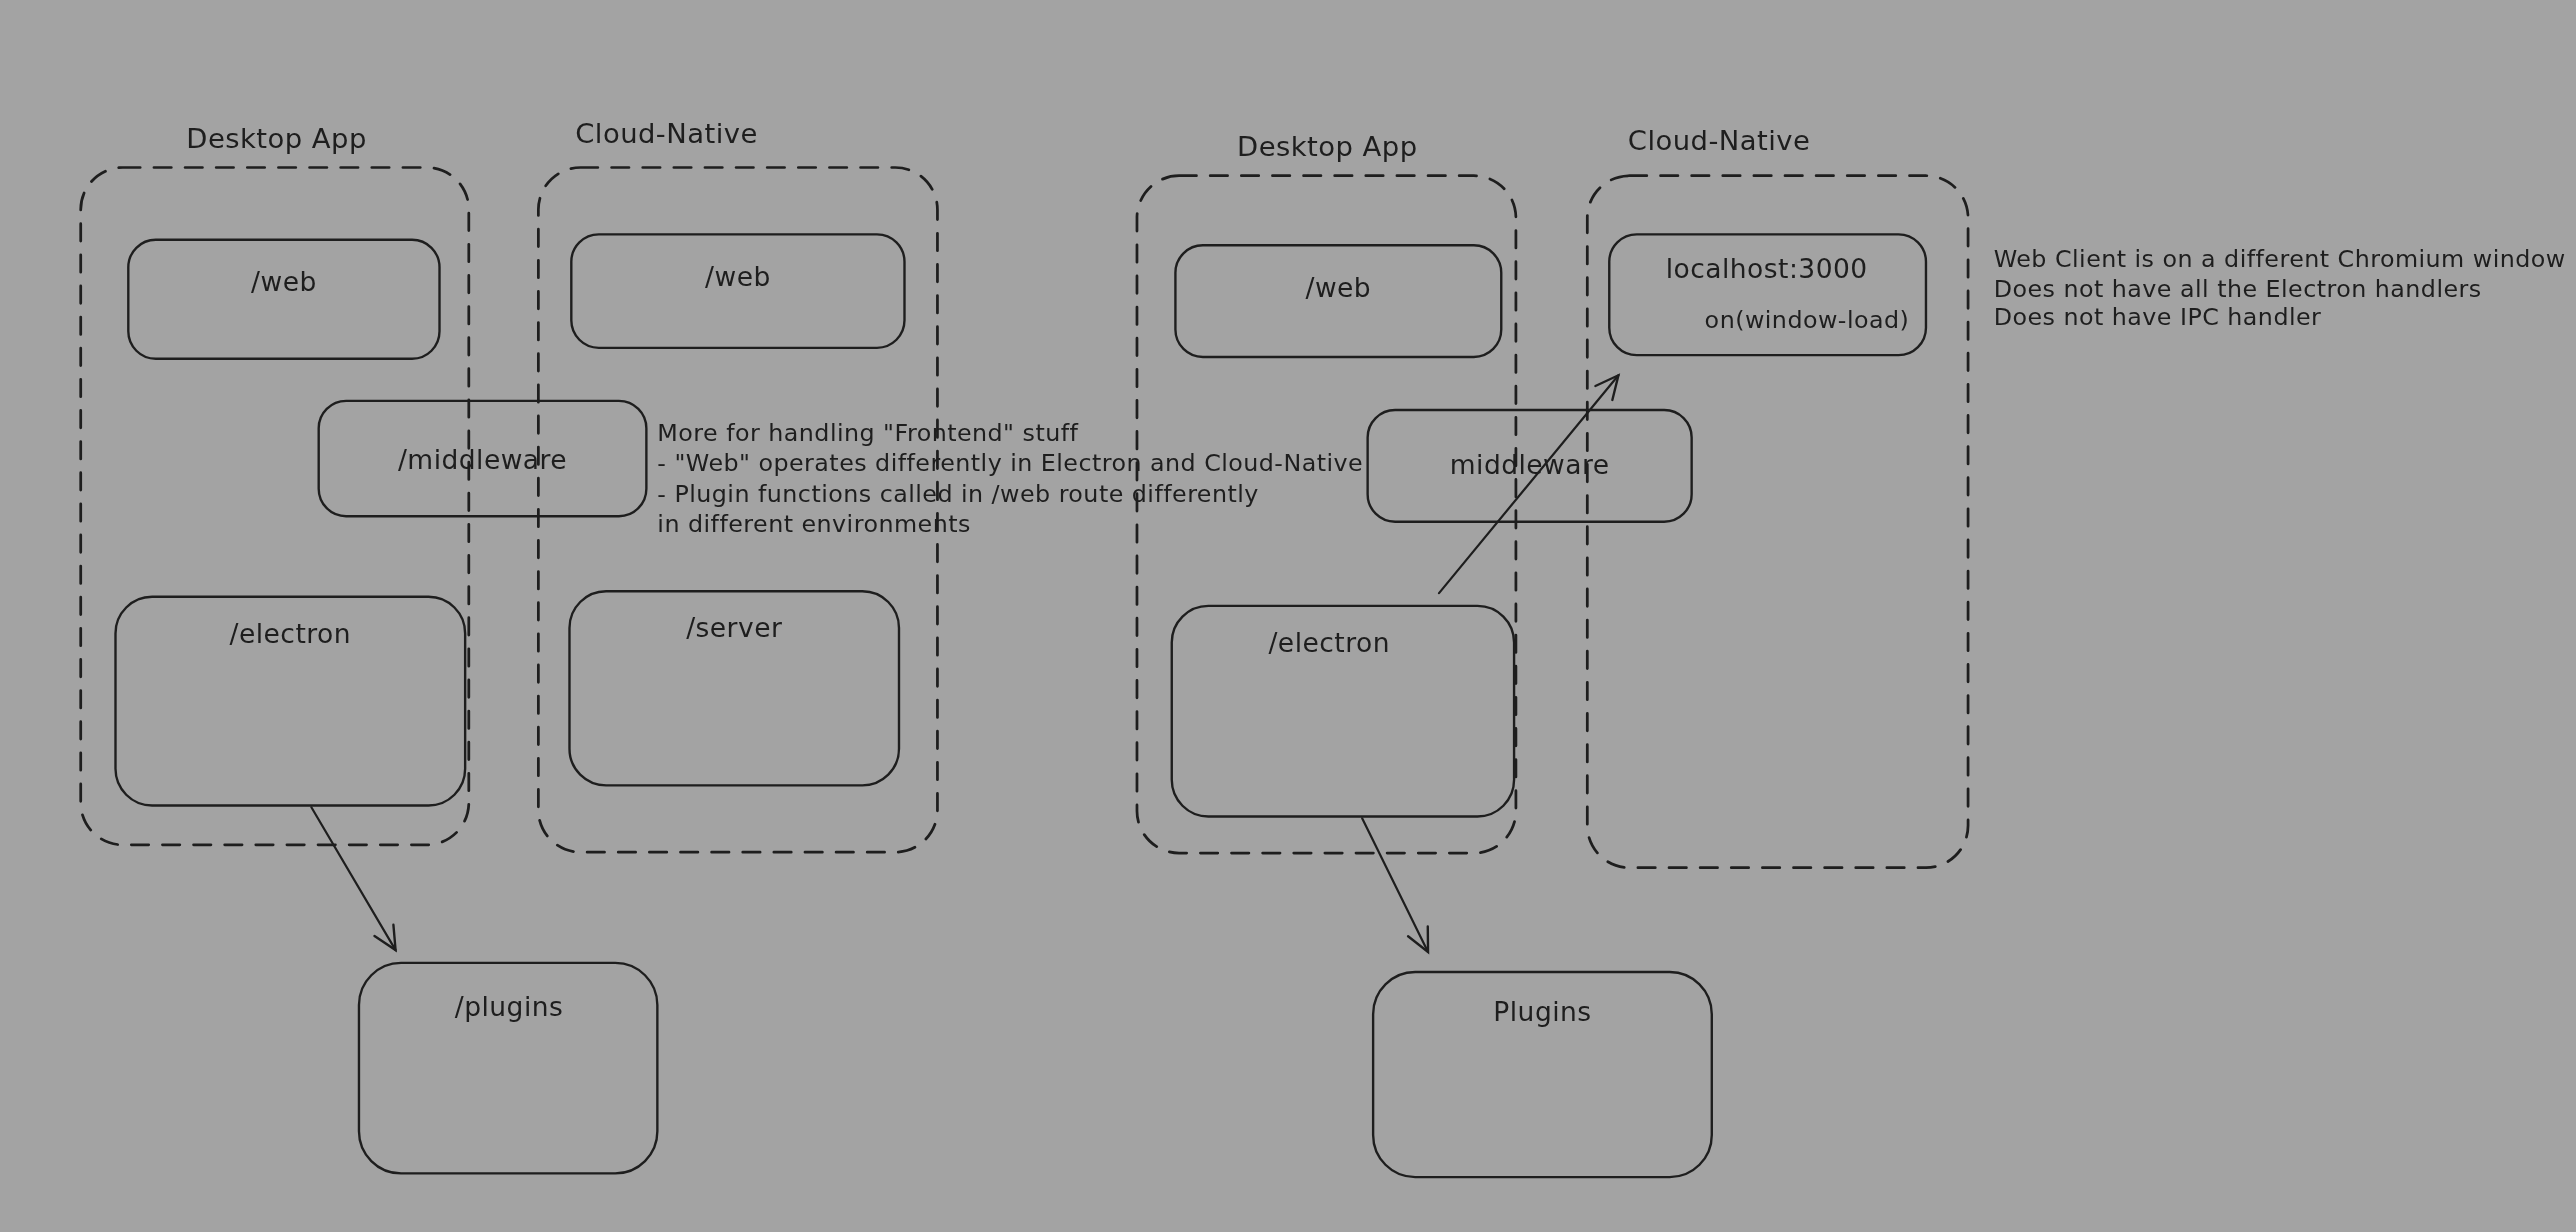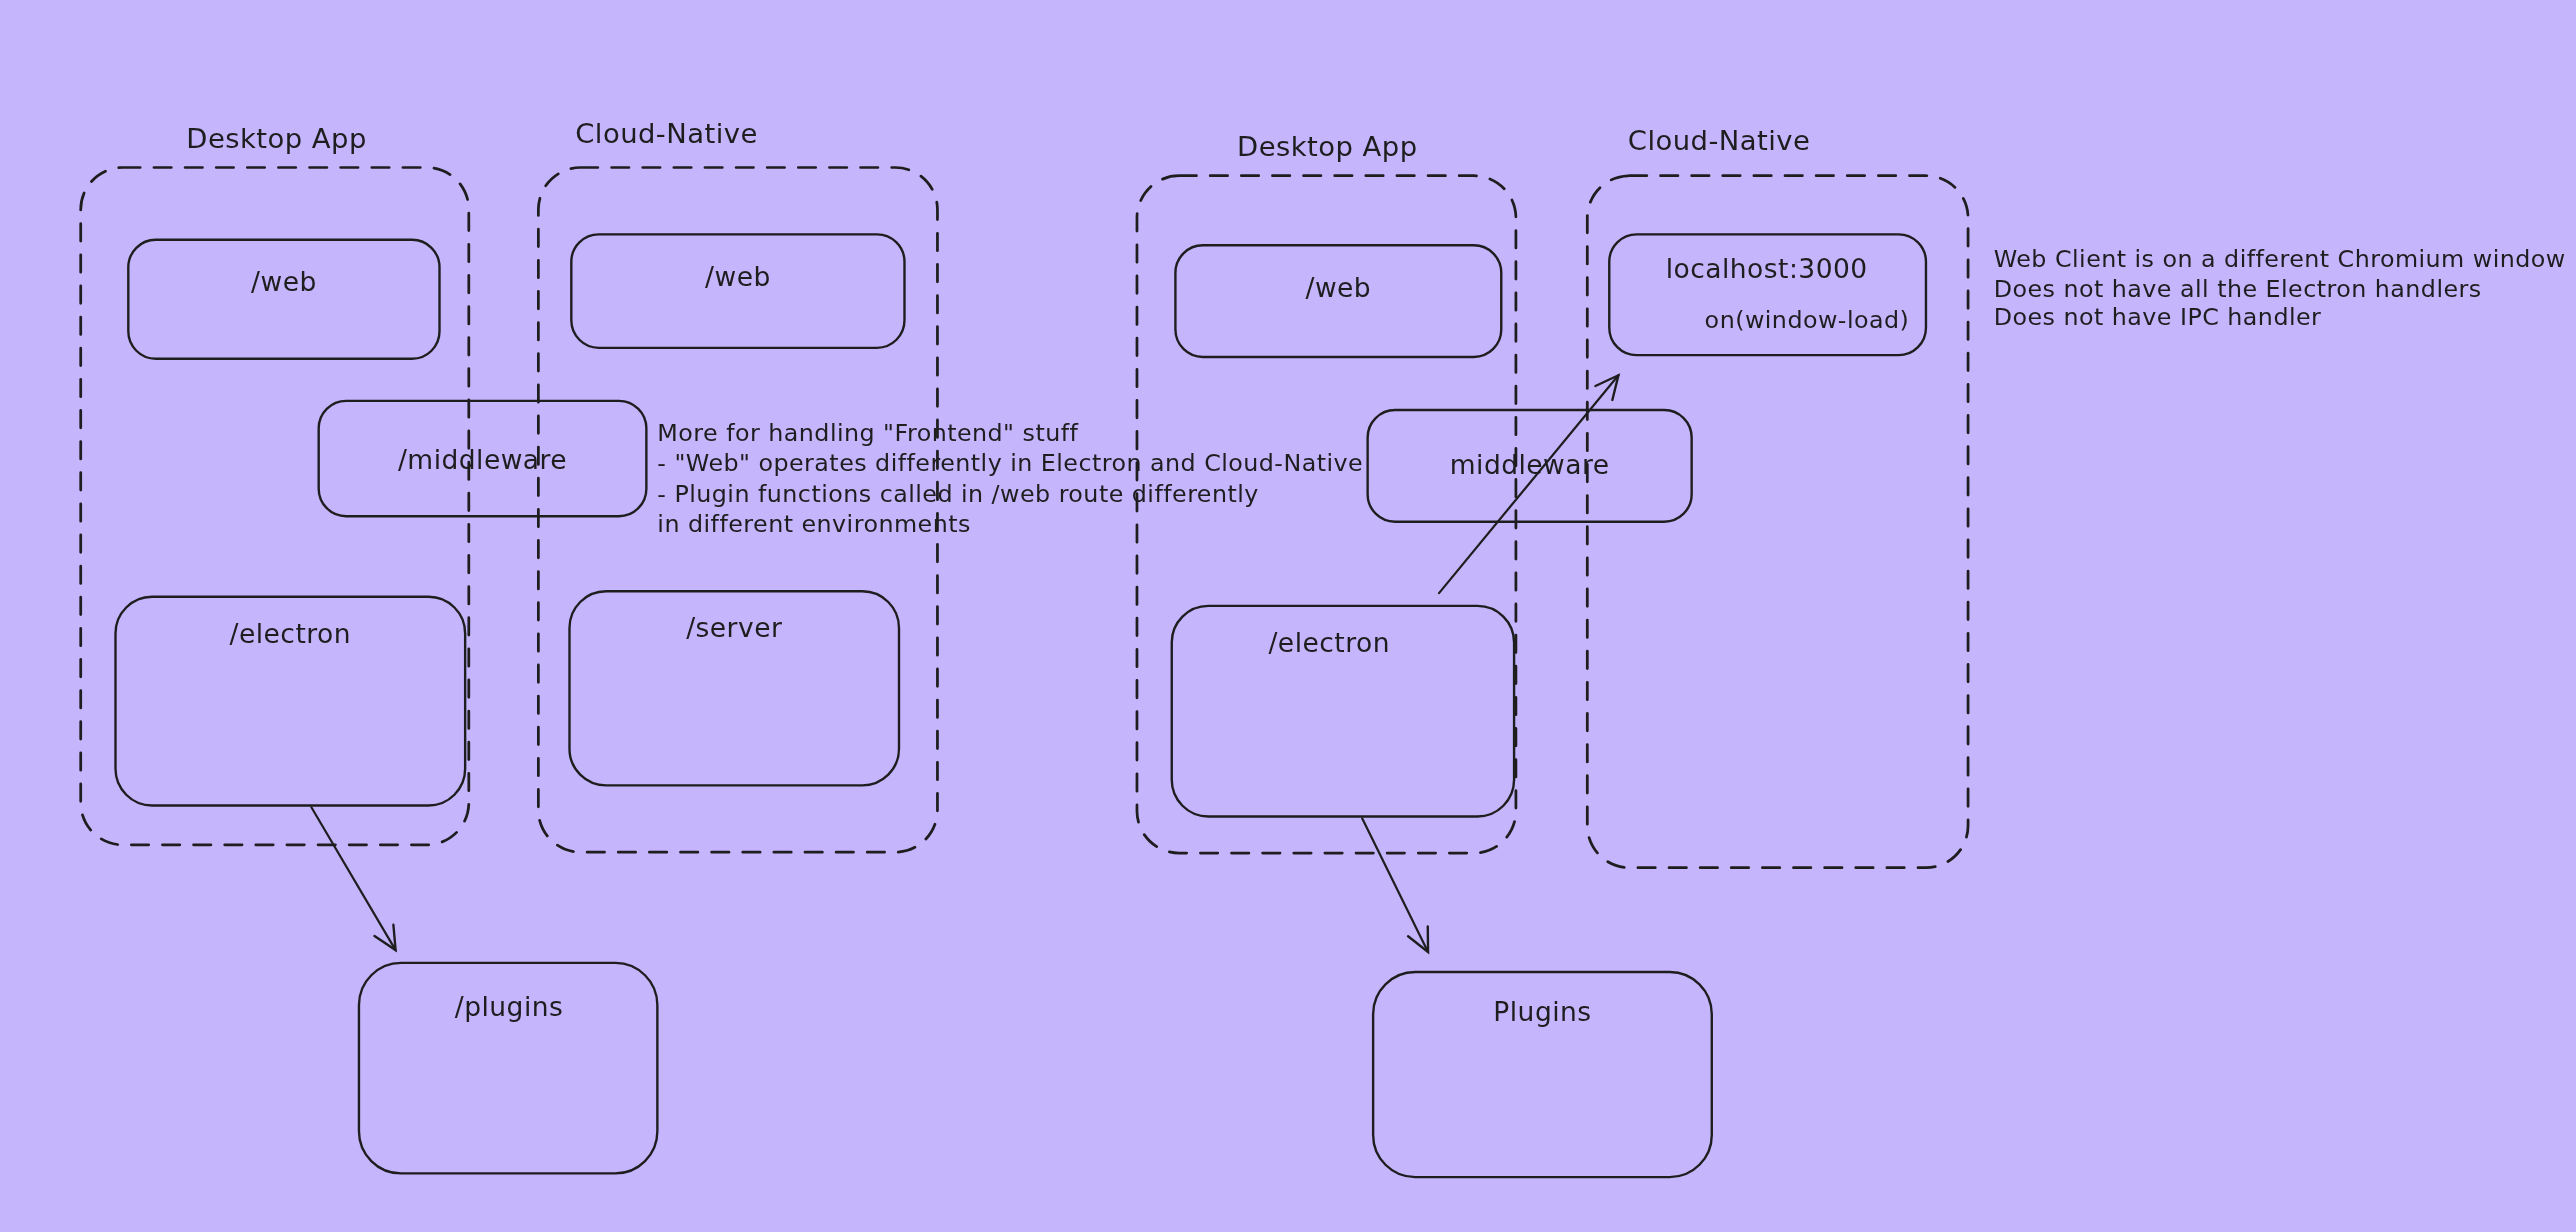--- a/index.html
+++ b/index.html
@@ -1,16 +1,16 @@
 <!DOCTYPE html>
 <html style="font-size:14.6px"><head>
 <meta charset="utf-8">
 <style>
   html, body { margin: 0; padding: 0; background: #ffffff; }
-  .canvas-wrap { width: 2576px; height: 1232px; background: #c4b5fd; }
+  .canvas-wrap { width: 2576px; height: 1232px; background: #a3a3a3; }
   svg { display: block; width: 2576px; height: 1232px; }
   text {
     font-family: "DejaVu Sans", sans-serif;
     fill: #1e1e1e;
     letter-spacing: 0.5px;
   }
   .box {
     fill: none;
     stroke: #1e1e1e;
     stroke-width: 2.6;

